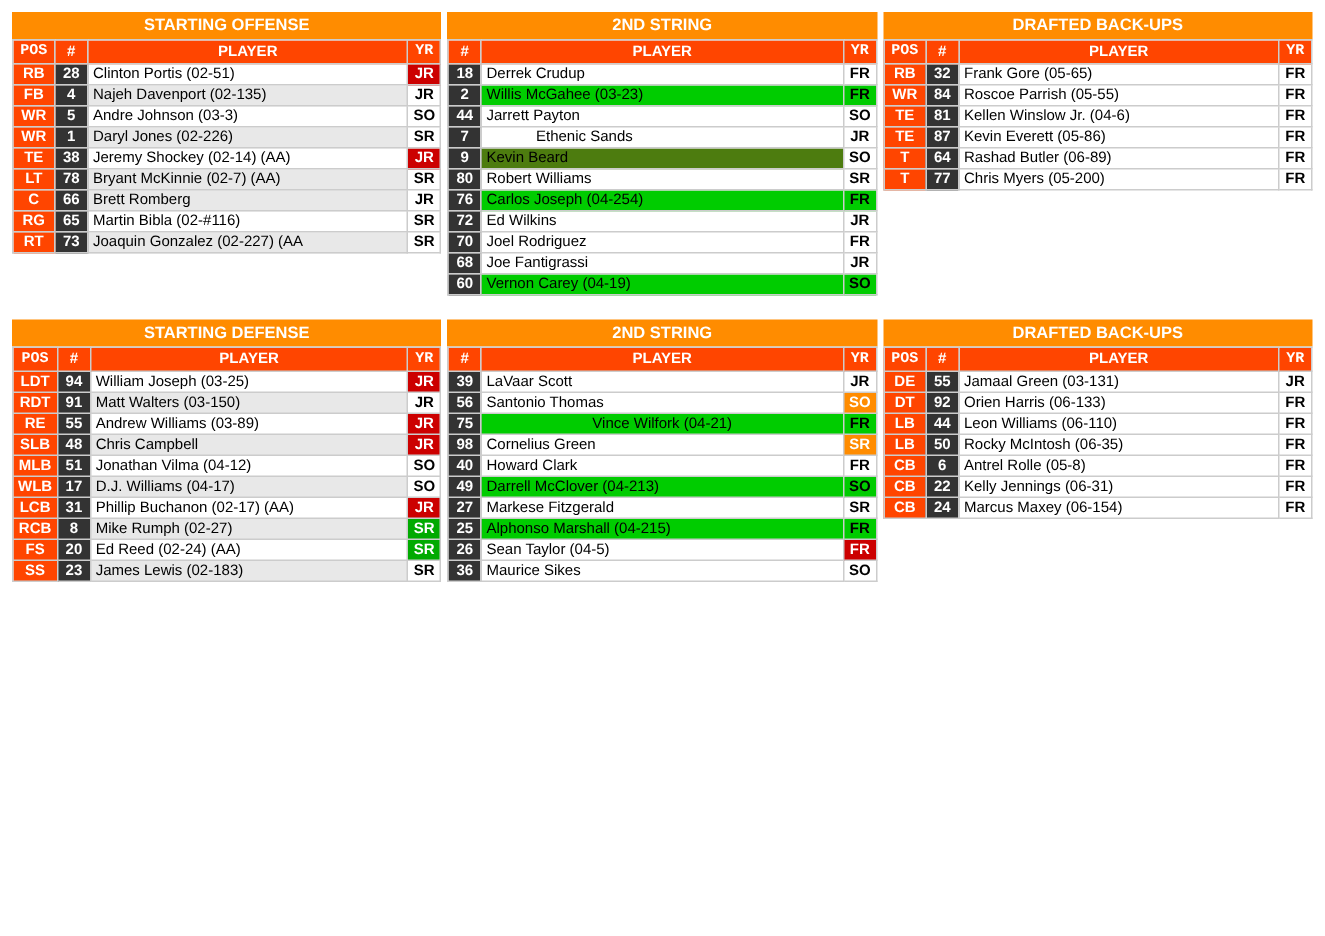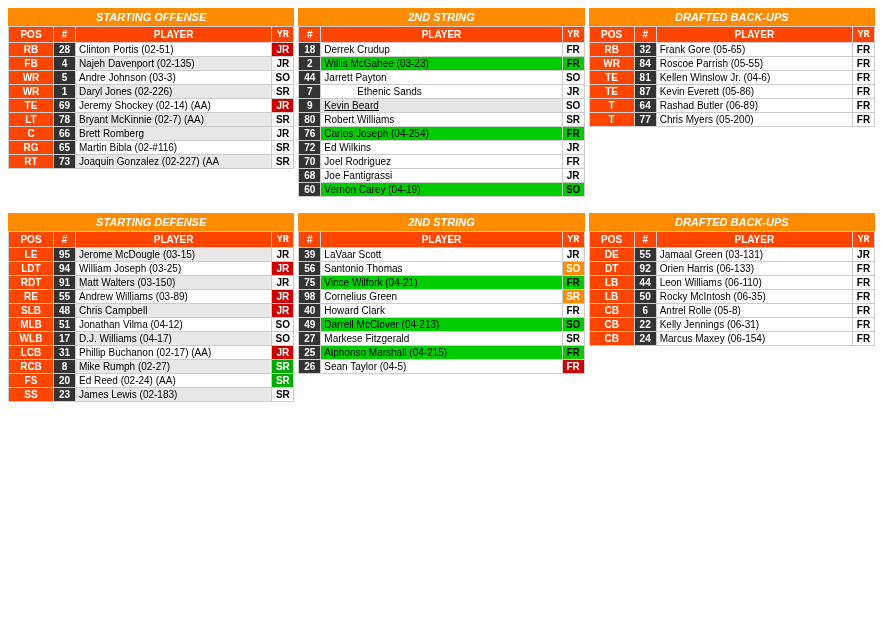--- a/index.html
+++ b/index.html
@@ -15,21 +15,20 @@
       margin-bottom: 16px;
     }
     .section {
       flex: 1;
     }
     .section-title {
       background: #ff8c00;
       color: #fff;
       text-align: center;
       font-weight: bold;
-      font-style: italic;
       padding: 3px 2px;
       font-size: 11px;
     }
     table {
       width: 100%;
       border-collapse: collapse;
     }
     th {
       background: #ff4500;
       color: #fff;
@@ -58,21 +57,21 @@
       font-weight: bold;
     }
     .yr-cell {
       text-align: center;
       font-weight: bold;
     }
     .yr-red { background: #cc0000 !important; color: #fff; font-weight: bold; text-align: center; }
     .yr-green { background: #00aa00 !important; color: #fff; font-weight: bold; text-align: center; }
     .yr-orange { background: #ff8c00 !important; color: #fff; font-weight: bold; text-align: center; }
     .num-col { width: 22px; }
-    .pos-col { width: 45px; }
+    .pos-col { width: 28px; font-family: Liberation Mono, monospace; }
     .yr-col { width: 22px; font-family: Liberation Mono, monospace; }
     .player-col { }
   </style>
 </head>
 <body>
 
 <div class="sections-row">
 
   <div class="section">
     <div class="section-title">STARTING OFFENSE</div>
@@ -105,21 +104,21 @@
     <td class="yr-cell ">SO</td>
   </tr>
           <tr>
     <td class="pos-cell">WR</td>
     <td class="num-cell">1</td>
     <td style="background:#e8e8e8;color:#000;font-weight:normal">Daryl Jones (02-226)</td>
     <td class="yr-cell ">SR</td>
   </tr>
           <tr>
     <td class="pos-cell">TE</td>
-    <td class="num-cell">69</td>
+    <td class="num-cell">38</td>
     <td style="background:#fff;color:#000;font-weight:normal">Jeremy Shockey (02-14) (AA)</td>
     <td class="yr-cell yr-red">JR</td>
   </tr>
           <tr>
     <td class="pos-cell">LT</td>
     <td class="num-cell">78</td>
     <td style="background:#e8e8e8;color:#000;font-weight:normal">Bryant McKinnie (02-7) (AA)</td>
     <td class="yr-cell ">SR</td>
   </tr>
           <tr>
@@ -170,21 +169,21 @@
     <td style="background:#fff;color:#000;">Jarrett Payton</td>
     <td class="yr-cell " style="background:#fff">SO</td>
   </tr>
           <tr>
     <td class="num-cell">7</td>
     <td style="background:#fff;color:#000;padding-left:36px;">Ethenic Sands</td>
     <td class="yr-cell " style="background:#fff">JR</td>
   </tr>
           <tr>
     <td class="num-cell">9</td>
-    <td style="background:#e5e5e5;color:#000;text-decoration:underline;">Kevin Beard</td>
+    <td style="background:#4d7c0f;color:#000;">Kevin Beard</td>
     <td class="yr-cell " style="background:#fff">SO</td>
   </tr>
           <tr>
     <td class="num-cell">80</td>
     <td style="background:#fff;color:#000;">Robert Williams</td>
     <td class="yr-cell " style="background:#fff">SR</td>
   </tr>
           <tr>
     <td class="num-cell">76</td>
     <td style="background:#00cc00;color:#000;">Carlos Joseph (04-254)</td>
@@ -274,26 +273,20 @@
     <table>
       <thead>
         <tr>
           <th class="pos-col">POS</th>
           <th class="num-col">#</th>
           <th class="player-col">PLAYER</th>
           <th class="yr-col">YR</th>
         </tr>
       </thead>
       <tbody id="defense-tbody">
-          <tr>
-    <td class="pos-cell">LE</td>
-    <td class="num-cell">95</td>
-    <td style="background:#e8e8e8">Jerome McDougle (03-15)</td>
-    <td class="yr-cell ">JR</td>
-  </tr>
           <tr>
     <td class="pos-cell">LDT</td>
     <td class="num-cell">94</td>
     <td style="background:#fff">William Joseph (03-25)</td>
     <td class="yr-cell yr-red">JR</td>
   </tr>
           <tr>
     <td class="pos-cell">RDT</td>
     <td class="num-cell">91</td>
     <td style="background:#e8e8e8">Matt Walters (03-150)</td>
@@ -367,21 +360,21 @@
     <td style="background:#fff;color:#000;">LaVaar Scott</td>
     <td class="yr-cell " style="background:">JR</td>
   </tr>
           <tr>
     <td class="num-cell">56</td>
     <td style="background:#fff;color:#000;">Santonio Thomas</td>
     <td class="yr-cell yr-orange" style="background:">SO</td>
   </tr>
           <tr>
     <td class="num-cell">75</td>
-    <td style="background:#00cc00;color:#000;">Vince Wilfork (04-21)</td>
+    <td style="background:#00cc00;color:#000;text-align:center;">Vince Wilfork (04-21)</td>
     <td class="yr-cell " style="background:#00cc00">FR</td>
   </tr>
           <tr>
     <td class="num-cell">98</td>
     <td style="background:#fff;color:#000;margin-top:32px;">Cornelius Green</td>
     <td class="yr-cell yr-orange" style="background:">SR</td>
   </tr>
           <tr>
     <td class="num-cell">40</td>
     <td style="background:#fff;color:#000;">Howard Clark</td>
@@ -399,20 +392,25 @@
   </tr>
           <tr>
     <td class="num-cell">25</td>
     <td style="background:#00cc00;color:#000;">Alphonso Marshall (04-215)</td>
     <td class="yr-cell " style="background:#00cc00">FR</td>
   </tr>
           <tr>
     <td class="num-cell">26</td>
     <td style="background:#fff;color:#000;">Sean Taylor (04-5)</td>
     <td class="yr-cell yr-red" style="background:">FR</td>
+  </tr>
+          <tr>
+    <td class="num-cell">36</td>
+    <td style="background:#fff;color:#000;">Maurice Sikes</td>
+    <td class="yr-cell " style="background:">SO</td>
   </tr>
         </tbody>
     </table>
   </div>
 
   <div class="section">
     <div class="section-title">DRAFTED BACK-UPS</div>
     <table>
       <thead>
         <tr>

